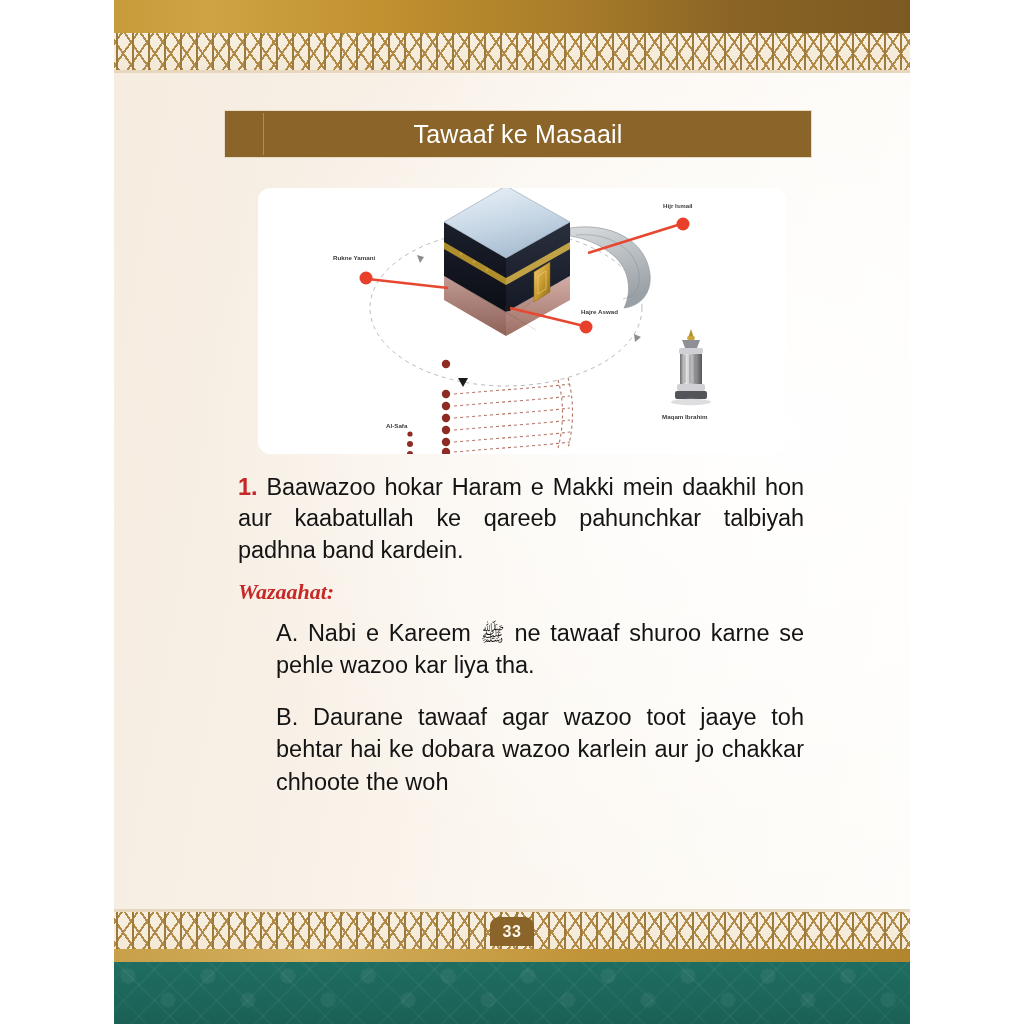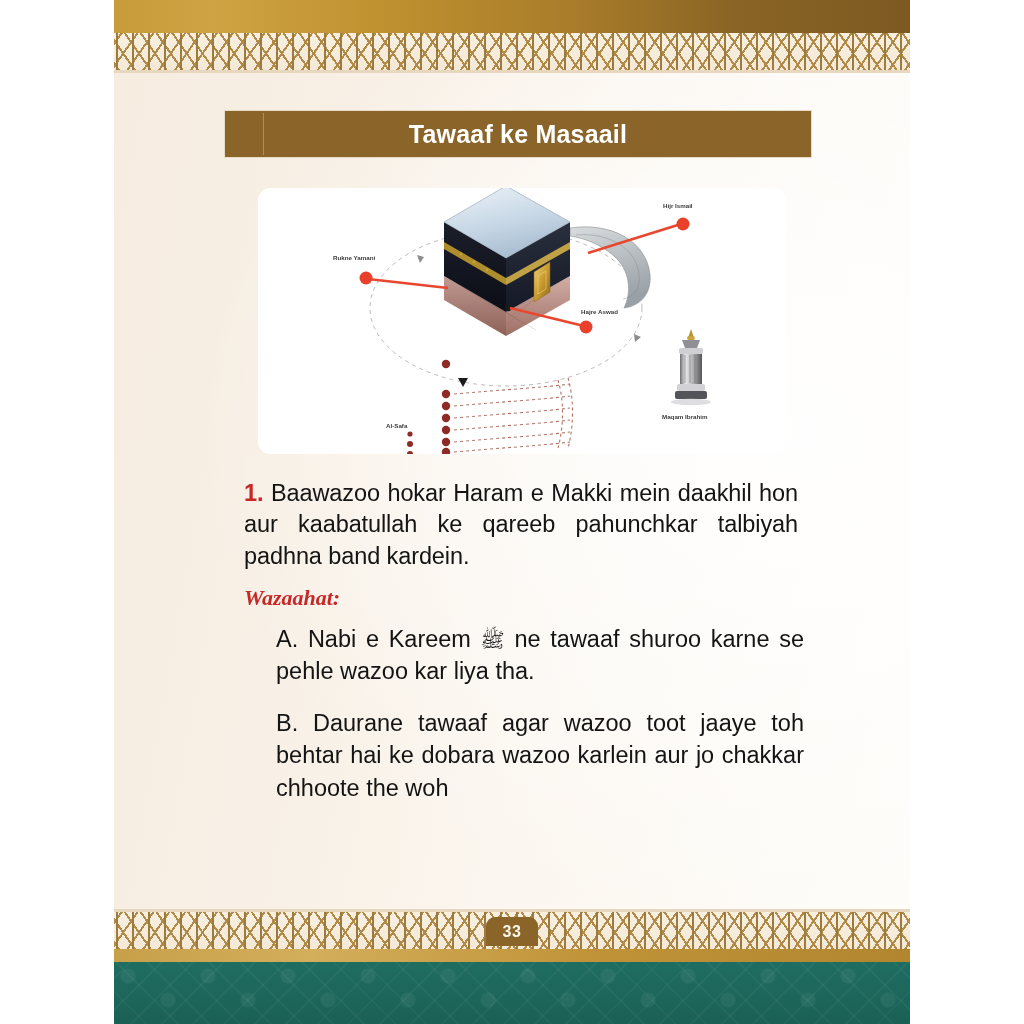--- a/index.html
+++ b/index.html
@@ -68,21 +68,21 @@
       repeating-linear-gradient(45deg, rgba(255,255,255,.035) 0 2px, transparent 2px 22px),
       repeating-linear-gradient(-45deg, rgba(255,255,255,.035) 0 2px, transparent 2px 22px),
       linear-gradient(#1f6d61,#1b6055);
     background-size:80px 56px,80px 56px,80px 56px,auto,auto,auto;
   }
 
   
   .pagenum{
     position:absolute; left:50%; transform:translateX(-50%);
     bottom:78px;
-    width:52px; height:29px;
+    width:44px; height:29px;
     background:#8a6428;
     border-radius:9px 9px 0 0;
     color:#fdf6e9;
     font-size:16px; font-weight:700;
     display:flex; align-items:center; justify-content:center;
     letter-spacing:.5px;
   }
 
   
   .banner{
@@ -92,21 +92,21 @@
     border:1px solid #e9dcc6;
     box-sizing:border-box;
     display:flex; align-items:center; justify-content:center;
   }
   .banner .rule{
     position:absolute; left:38px; top:2px; bottom:2px; width:1px;
     background:rgba(255,255,255,.28);
   }
   .banner-title{
     color:#ffffff;
-    font-size:25px; font-weight:700;
+    font-size:25px; font-weight:400;
     letter-spacing:.2px;
     font-family:"Liberation Sans", sans-serif;
   }
 
   
   .figure{
     position:absolute; left:144px; top:188px;
     width:528px; height:266px;
     background:#ffffff;
     border-radius:13px;
@@ -116,21 +116,21 @@
   .fig-label{
     font-family:"Liberation Sans", sans-serif;
     font-size:6.2px; font-weight:700; fill:#3a3a3a;
   }
 
   
   .content{
     position:absolute; left:124px; top:472px;
     width:566px;
   }
-  p{margin:6px;}
+  p{margin:0;}
   .para{
     font-size:23.5px;
     line-height:1.33;
     color:#141414;
     text-align:justify;
     text-align-last:left;
     letter-spacing:-0.1px;
     font-family:"Liberation Sans", sans-serif;
   }
   .num{ color:#c62828; font-weight:700; }

